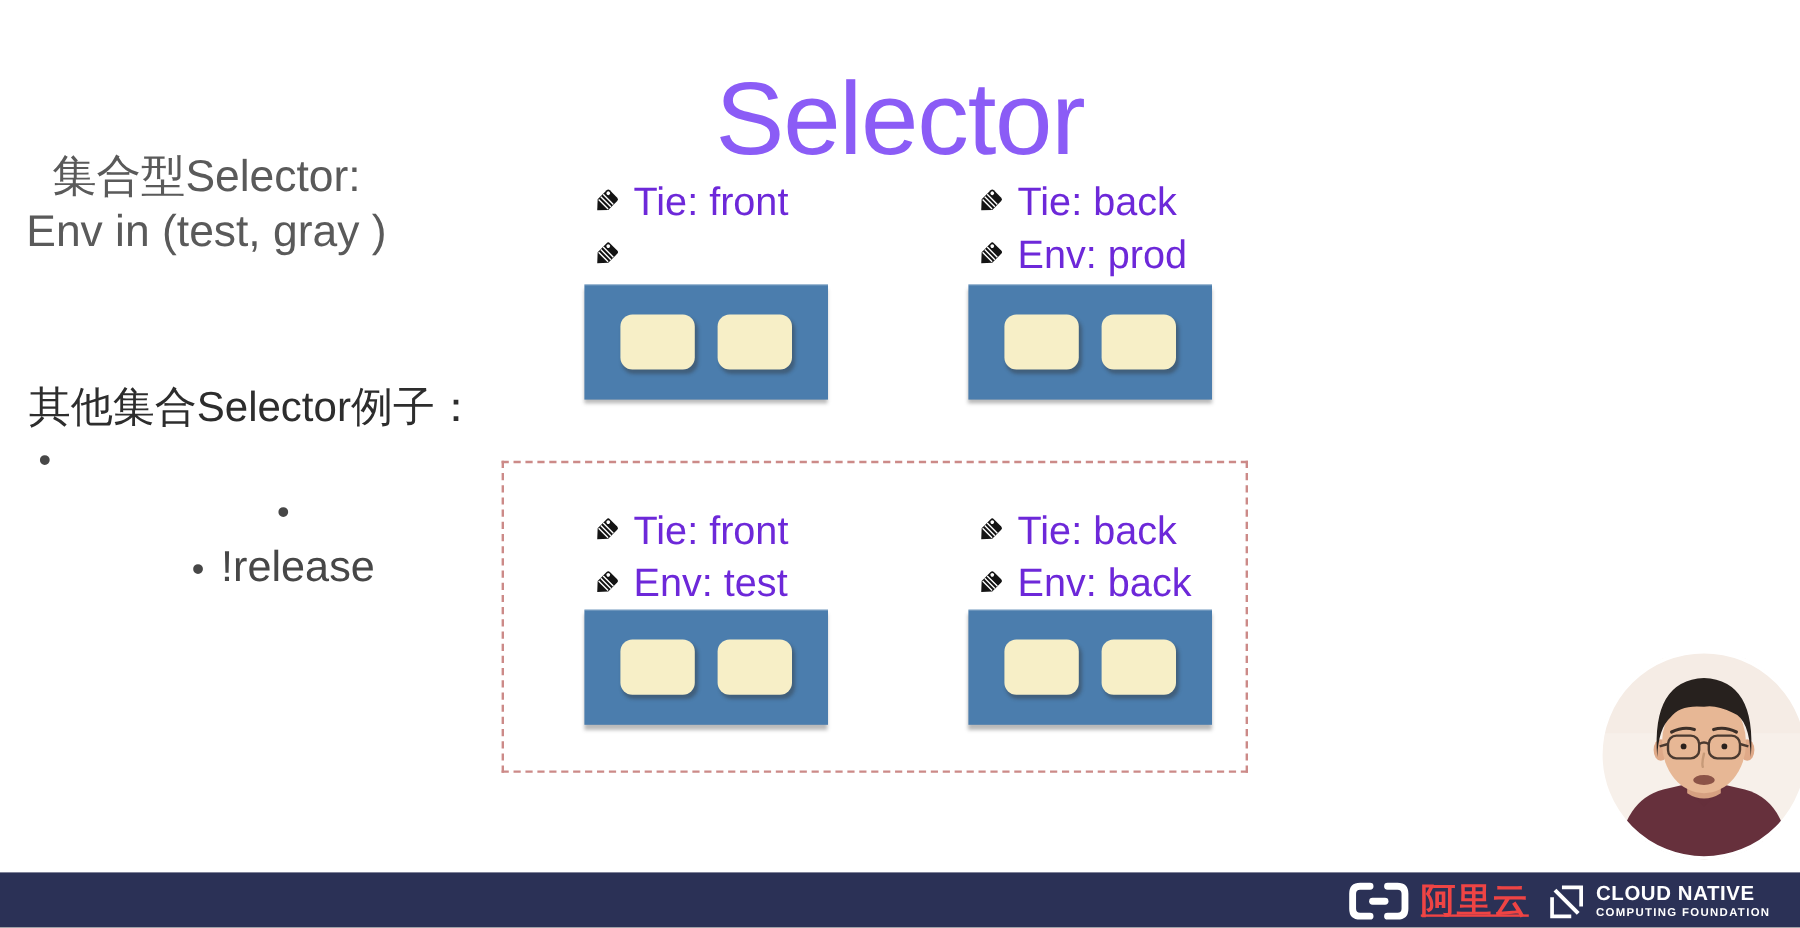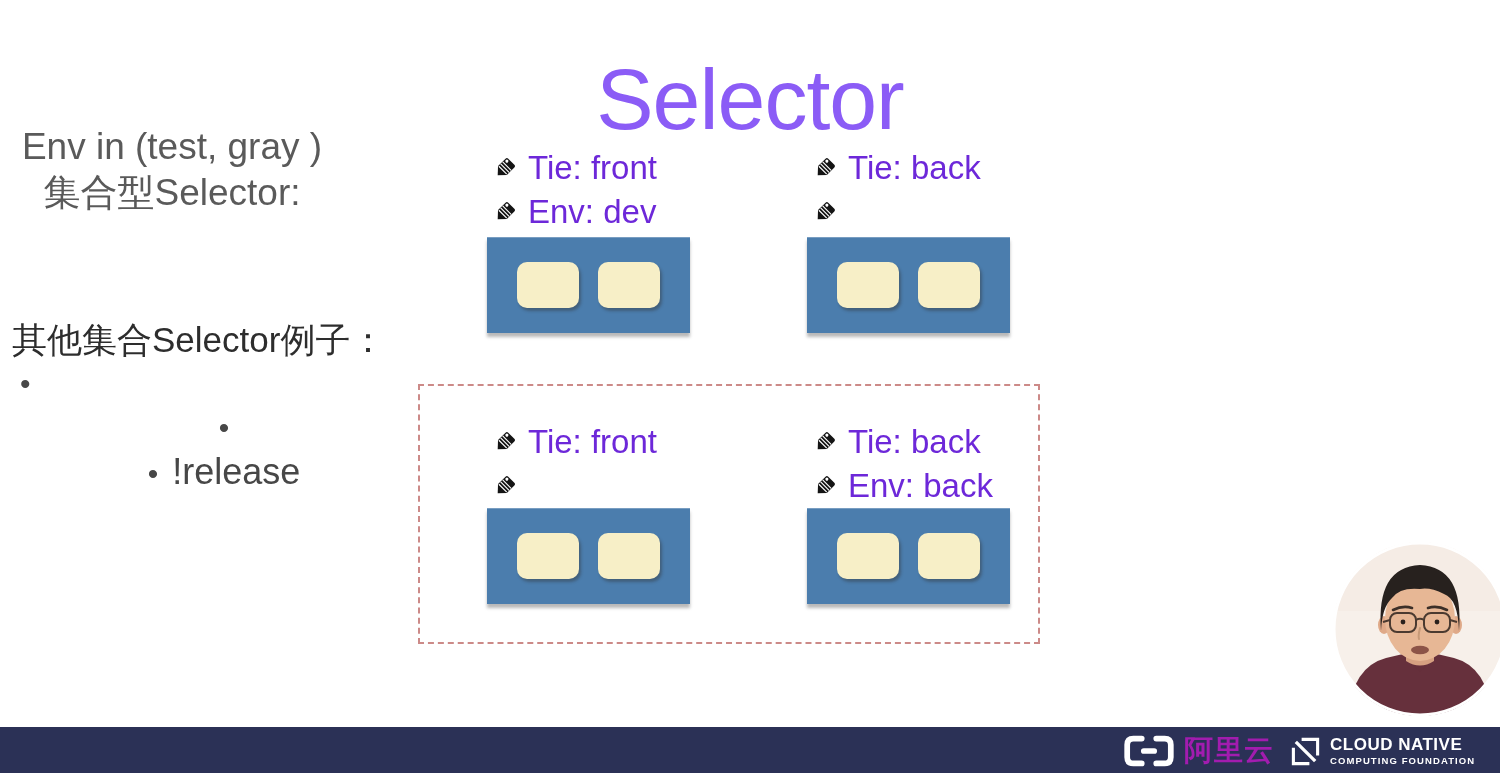--- a/index.html
+++ b/index.html
@@ -18,21 +18,21 @@
     font-size:86px;font-weight:400;color:#8b5cf6;
     letter-spacing:-1px;
   }
   
   .set-selector{
     position:absolute;left:0;top:124px;width:344px;
     text-align:center;
     font-size:37px;line-height:46px;color:#5a5a5a;
   }
   .other-selector{
-    position:absolute;left:4px;top:318px;width:440px;
+    position:absolute;left:16px;top:318px;width:440px;
     font-size:36px;line-height:44px;color:#474747;
   }
   .other-heading{
     font-size:35px;color:#2d2d2d;padding-left:8px;white-space:nowrap;
   }
   .bullet-row{display:flex;align-items:baseline;gap:14px;}
   .bullet-row.first{padding-left:16px;}
   .bullet-row.centered{justify-content:center;}
   .bullet-dot{font-size:30px;}
   
@@ -62,41 +62,41 @@
     position:absolute;left:1332px;top:541px;width:176px;height:176px;
     border-radius:50%;
   }
   
   .footer-bar{
     position:absolute;left:0;top:727px;width:1500px;height:46px;
     background:#2b3156;
   }
   .alicloud{
     position:absolute;left:1122px;top:733px;height:36px;
-    display:flex;align-items:center;gap:8px;color:#a21caf;
+    display:flex;align-items:center;gap:8px;color:#ef4444;text-decoration:underline;
   }
   .alicloud-text{font-size:29px;font-weight:700;letter-spacing:1px;}
   .cncf{
     position:absolute;left:1290px;top:735px;height:32px;
     display:flex;align-items:center;gap:9px;color:#fff;
   }
   .cncf-text{display:flex;flex-direction:column;justify-content:center;line-height:1;}
   .cncf-line1{font-size:17px;font-weight:800;letter-spacing:.5px;}
   .cncf-line2{font-size:9.5px;font-weight:700;letter-spacing:1.1px;margin-top:3px;}
 </style>
 </head>
 <body>
 
 <div class="slide">
 
   <h1 class="title">Selector</h1>
 
   <div class="set-selector">
+    <div>集合型Selector:</div>
     <div>Env in (test, gray )</div>
-    <div>集合型Selector:</div>
   </div>
 
   <div class="other-selector">
     <div class="other-heading">其他集合Selector例子：</div>
     <div class="bullet-row first">
       <span class="bullet-dot">•</span>
     </div>
     <div class="bullet-row centered">
       <span class="bullet-dot">•</span>
     </div>
@@ -120,21 +120,20 @@
       <span>Tie: front</span>
     </div>
     <div class="label-row">
       <svg class="tag-icon" viewBox="0 0 26 26">
           <g transform="rotate(-45 13 13)">
             <path d="M3,13 L10,6.5 H21 Q23,6.5 23,8.5 V17.5 Q23,19.5 21,19.5 H10 Z" fill="#141414"></path>
             <path d="M10.5,7.2 V18.8 M13.5,6.8 V19.2 M16.5,6.8 V19.2" stroke="#fff" stroke-width="1.2" fill="none"></path>
             <circle cx="20.2" cy="9.3" r="1.6" fill="#fff"></circle>
           </g>
         </svg>
-      <span>Env: dev</span>
     </div>
   </div>
   <div class="node" style="left:487px;top:237px;">
     <div class="pod"></div>
     <div class="pod"></div>
   </div>
 
   <div class="label-block" style="left:812px;top:146px;">
     <div class="label-row">
       <svg class="tag-icon" viewBox="0 0 26 26">
@@ -147,20 +146,21 @@
       <span>Tie: back</span>
     </div>
     <div class="label-row">
       <svg class="tag-icon" viewBox="0 0 26 26">
           <g transform="rotate(-45 13 13)">
             <path d="M3,13 L10,6.5 H21 Q23,6.5 23,8.5 V17.5 Q23,19.5 21,19.5 H10 Z" fill="#141414"></path>
             <path d="M10.5,7.2 V18.8 M13.5,6.8 V19.2 M16.5,6.8 V19.2" stroke="#fff" stroke-width="1.2" fill="none"></path>
             <circle cx="20.2" cy="9.3" r="1.6" fill="#fff"></circle>
           </g>
         </svg>
+      <span>Env: prod</span>
     </div>
   </div>
   <div class="node" style="left:807px;top:237px;">
     <div class="pod"></div>
     <div class="pod"></div>
   </div>
 
   <div class="label-block" style="left:492px;top:420px;">
     <div class="label-row">
       <svg class="tag-icon" viewBox="0 0 26 26">
@@ -173,20 +173,21 @@
       <span>Tie: front</span>
     </div>
     <div class="label-row">
       <svg class="tag-icon" viewBox="0 0 26 26">
           <g transform="rotate(-45 13 13)">
             <path d="M3,13 L10,6.5 H21 Q23,6.5 23,8.5 V17.5 Q23,19.5 21,19.5 H10 Z" fill="#141414"></path>
             <path d="M10.5,7.2 V18.8 M13.5,6.8 V19.2 M16.5,6.8 V19.2" stroke="#fff" stroke-width="1.2" fill="none"></path>
             <circle cx="20.2" cy="9.3" r="1.6" fill="#fff"></circle>
           </g>
         </svg>
+      <span>Env: test</span>
     </div>
   </div>
   <div class="node" style="left:487px;top:508px;">
     <div class="pod"></div>
     <div class="pod"></div>
   </div>
 
   <div class="label-block" style="left:812px;top:420px;">
     <div class="label-row">
       <svg class="tag-icon" viewBox="0 0 26 26">

